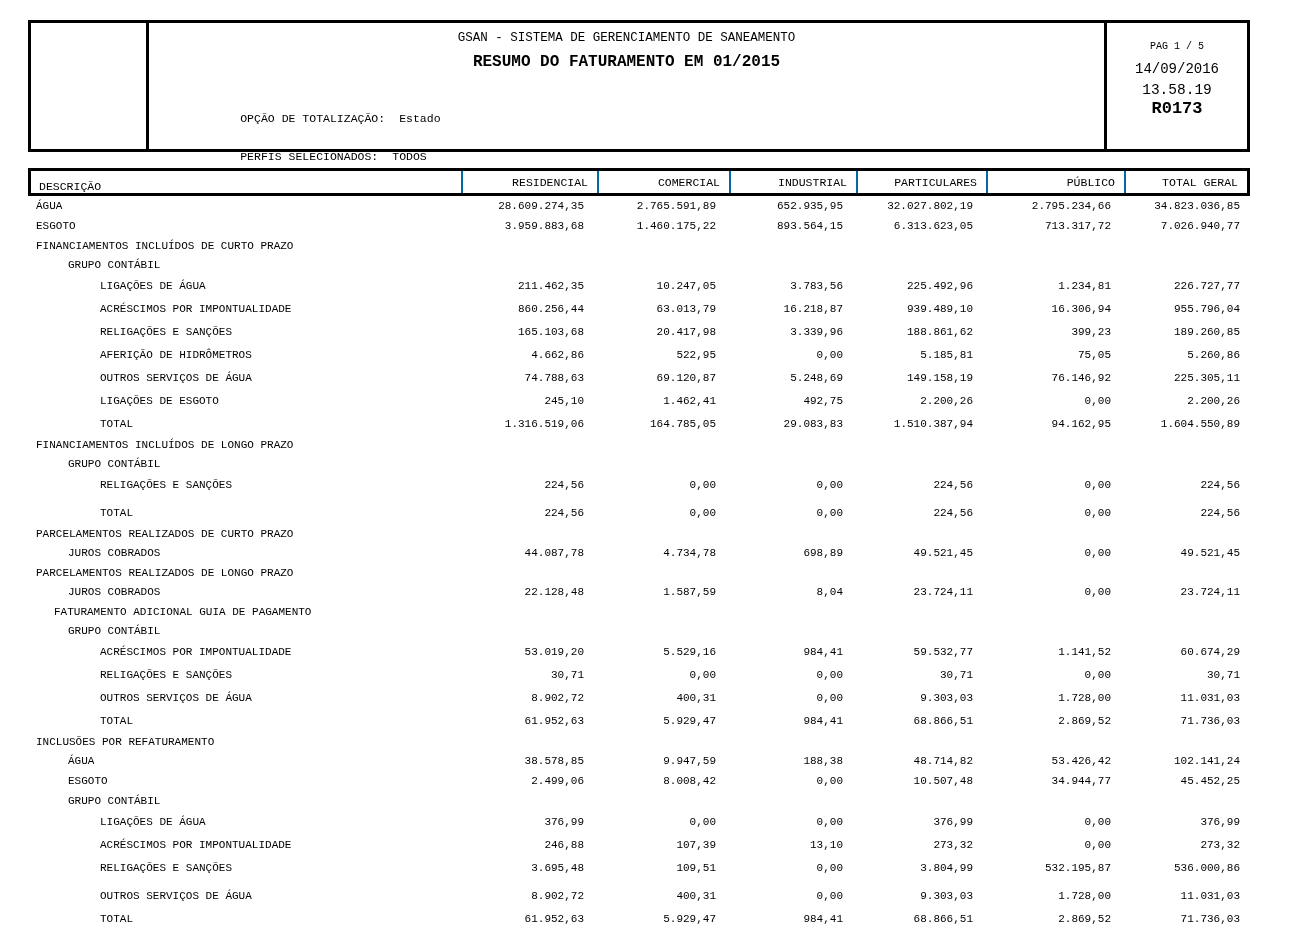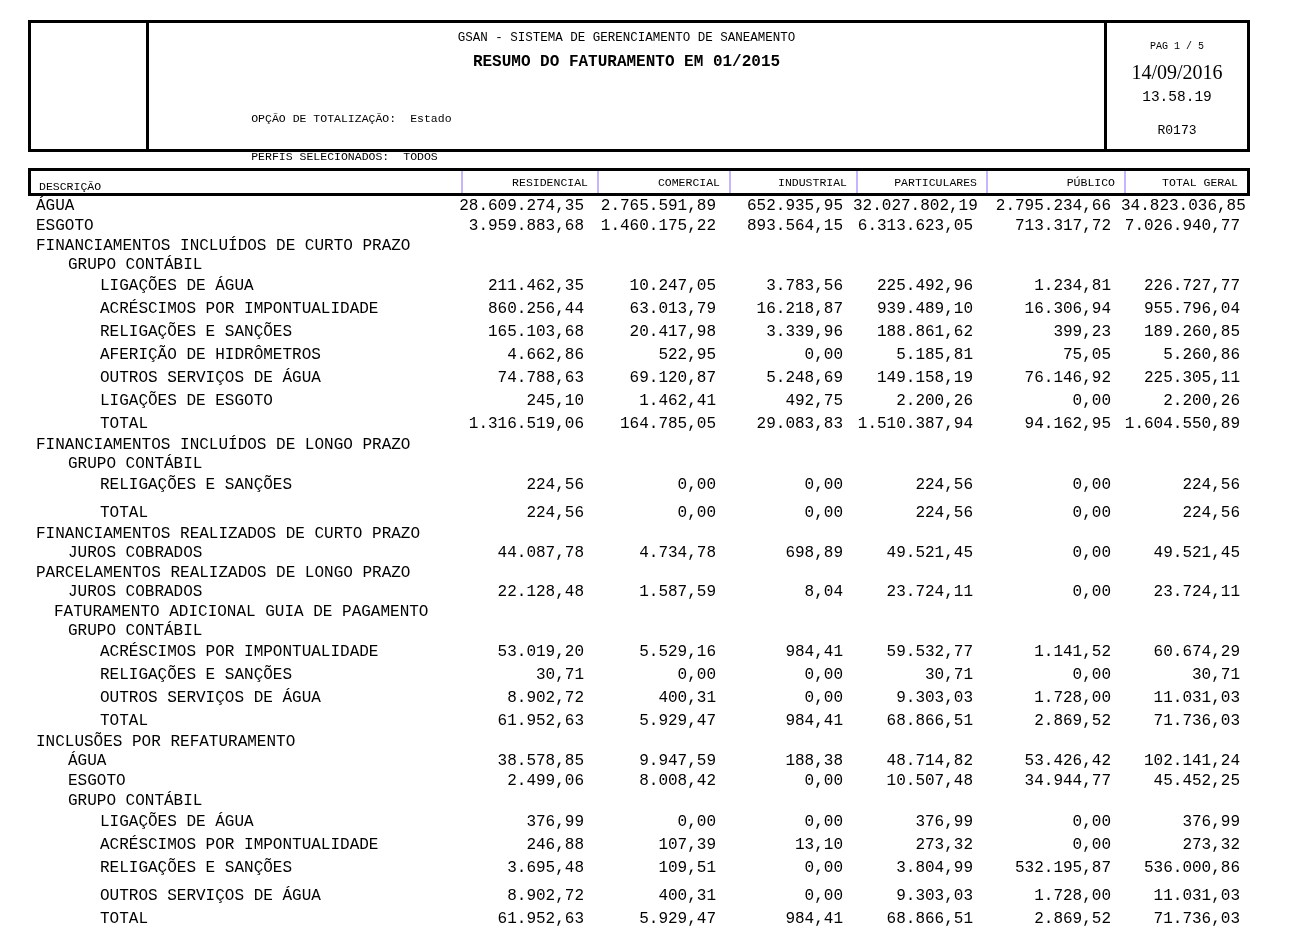--- a/index.html
+++ b/index.html
@@ -20,21 +20,20 @@
   
   .page-header {
     position: absolute;
     left: 28px;
     top: 20px;
     width: 1222px;
     height: 132px;
     border: 3px solid #000;
     box-sizing: border-box;
     display: flex;
-    gap: 11px;
   }
   .logo-cell {
     width: 118px;
     border-right: 3px solid #000;
     box-sizing: border-box;
     flex: 0 0 auto;
   }
   .header-center {
     flex: 1 1 auto;
     position: relative;
@@ -68,23 +67,23 @@
   .line-profiles { top: 114px; }
   .header-line .hvalue { margin-left: 14px; }
   .header-right {
     width: 143px;
     flex: 0 0 auto;
     border-left: 3px solid #000;
     box-sizing: border-box;
     text-align: center;
   }
   .pag-line   { margin-top: 18px; font-size: 10px; white-space: pre; }
-  .date-line  { margin-top: 9px;  font-size: 20px; white-space: pre; font-family: Liberation Serif, serif; }
+  .date-line  { margin-top: 9px;  font-size: 14px; white-space: pre; }
   .time-line  { margin-top: 5px;  font-size: 14.5px; white-space: pre; }
-  .code-line  { margin-top: 18px; font-size: 13px;   white-space: pre; }
+  .code-line  { margin-top: 1px; font-size: 17px;   white-space: pre; font-weight: bold; }
 
   
   .grid-cols {
     display: grid;
     grid-template-columns: 430px 136px 132px 127px 130px 138px 1fr;
   }
   .table-header {
     position: absolute;
     left: 28px;
     top: 168px;
@@ -95,37 +94,37 @@
     align-items: center;
     font-size: 11.5px;
   }
   .hcell {
     height: 100%;
     display: flex;
     align-items: center;
     justify-content: flex-end;
     padding-right: 9px;
     box-sizing: border-box;
-    border-left: 2px solid #c4b5fd;
+    border-left: 2px solid #0369a1;
     white-space: nowrap;
     overflow: hidden;
   }
   .hcell:first-child {
     border-left: none;
     justify-content: flex-start;
     padding-left: 8px;
     margin-top: 8px;
   }
 
   .table-body {
     position: absolute;
     left: 28px;
     top: 196px;
     width: 1222px;
-    font-size: 16px;
+    font-size: 11px;
   }
   .trow {
     align-items: center;
   }
   .trow.h19 { height: 19px; }
   .trow.h20 { height: 20px; }
   .trow.h23 { height: 23px; }
   .trow.spacer { height: 5px; }
   .cell {
     white-space: nowrap;
@@ -301,21 +300,21 @@
       <div class="trow grid-cols h23">
         <div class="cell label" style="padding-left: 72px;">TOTAL</div>
         <div class="cell num">224,56</div>
         <div class="cell num">0,00</div>
         <div class="cell num">0,00</div>
         <div class="cell num">224,56</div>
         <div class="cell num">0,00</div>
         <div class="cell num">224,56</div>
       </div>
       <div class="trow grid-cols h19">
-        <div class="cell label" style="padding-left: 8px;">FINANCIAMENTOS REALIZADOS DE CURTO PRAZO</div>
+        <div class="cell label" style="padding-left: 8px;">PARCELAMENTOS REALIZADOS DE CURTO PRAZO</div>
         <div class="cell num"></div>
         <div class="cell num"></div>
         <div class="cell num"></div>
         <div class="cell num"></div>
         <div class="cell num"></div>
         <div class="cell num"></div>
       </div>
       <div class="trow grid-cols h20">
         <div class="cell label" style="padding-left: 40px;">JUROS COBRADOS</div>
         <div class="cell num">44.087,78</div>

